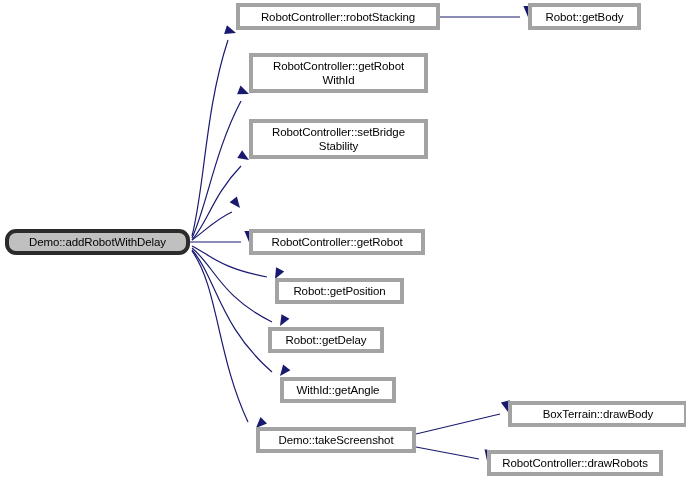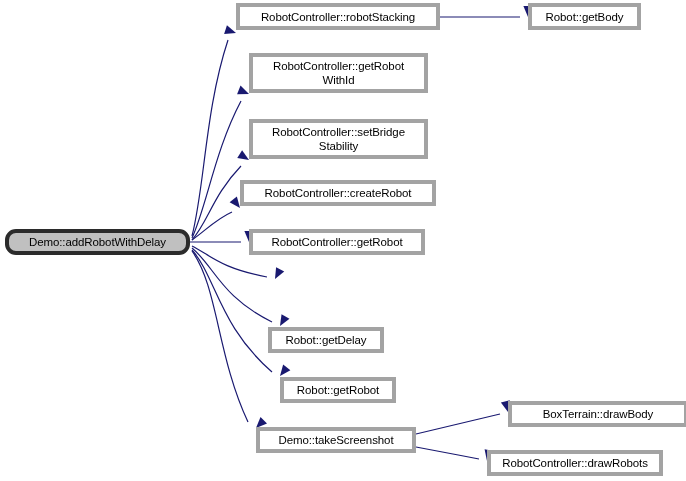--- a/index.html
+++ b/index.html
@@ -105,20 +105,20 @@
         <polygon points="0,0 -11,-4.6 -11,4.6" fill="#191970" transform="translate(487,461) rotate(101)"></polygon>
       </g>
     </svg>
 <div class="node root" style="left: 5px; top: 229px; width: 185px; height: 26px;"><span class="label">Demo::addRobotWithDelay</span></div>
     <div class="node" style="left: 236px; top: 3px; width: 204px; height: 27px;"><span class="label">RobotController::robotStacking</span></div>
     <div class="node" style="left: 528px; top: 3px; width: 113px; height: 27px;"><span class="label">Robot::getBody</span></div>
     <div class="node" style="left: 249px; top: 53px; width: 179px; height: 40px;"><span class="label">RobotController::getRobot
 WithId</span></div>
     <div class="node" style="left: 249px; top: 119px; width: 179px; height: 40px;"><span class="label">RobotController::setBridge
 Stability</span></div>
-    <div class="node" style="left: 240px; top: 180px; width: 196px; height: 26px;"><span class="label">RobotController::createRobot</span></div>
     <div class="node" style="left: 249px; top: 229px; width: 176px; height: 26px;"><span class="label">RobotController::getRobot</span></div>
+    <div class="node" style="left: 275px; top: 278px; width: 129px; height: 26px;"><span class="label">Robot::getPosition</span></div>
     <div class="node" style="left: 268px; top: 327px; width: 116px; height: 26px;"><span class="label">Robot::getDelay</span></div>
-    <div class="node" style="left: 280px; top: 377px; width: 116px; height: 26px;"><span class="label">Robot::getRobot</span></div>
+    <div class="node" style="left: 280px; top: 377px; width: 116px; height: 26px;"><span class="label">WithId::getAngle</span></div>
     <div class="node" style="left: 256px; top: 427px; width: 160px; height: 26px;"><span class="label">Demo::takeScreenshot</span></div>
     <div class="node" style="left: 508px; top: 401px; width: 180px; height: 26px;"><span class="label">BoxTerrain::drawBody</span></div>
     <div class="node" style="left: 487px; top: 450px; width: 176px; height: 26px;"><span class="label">RobotController::drawRobots</span></div>
   </div>
 
 </body></html>

